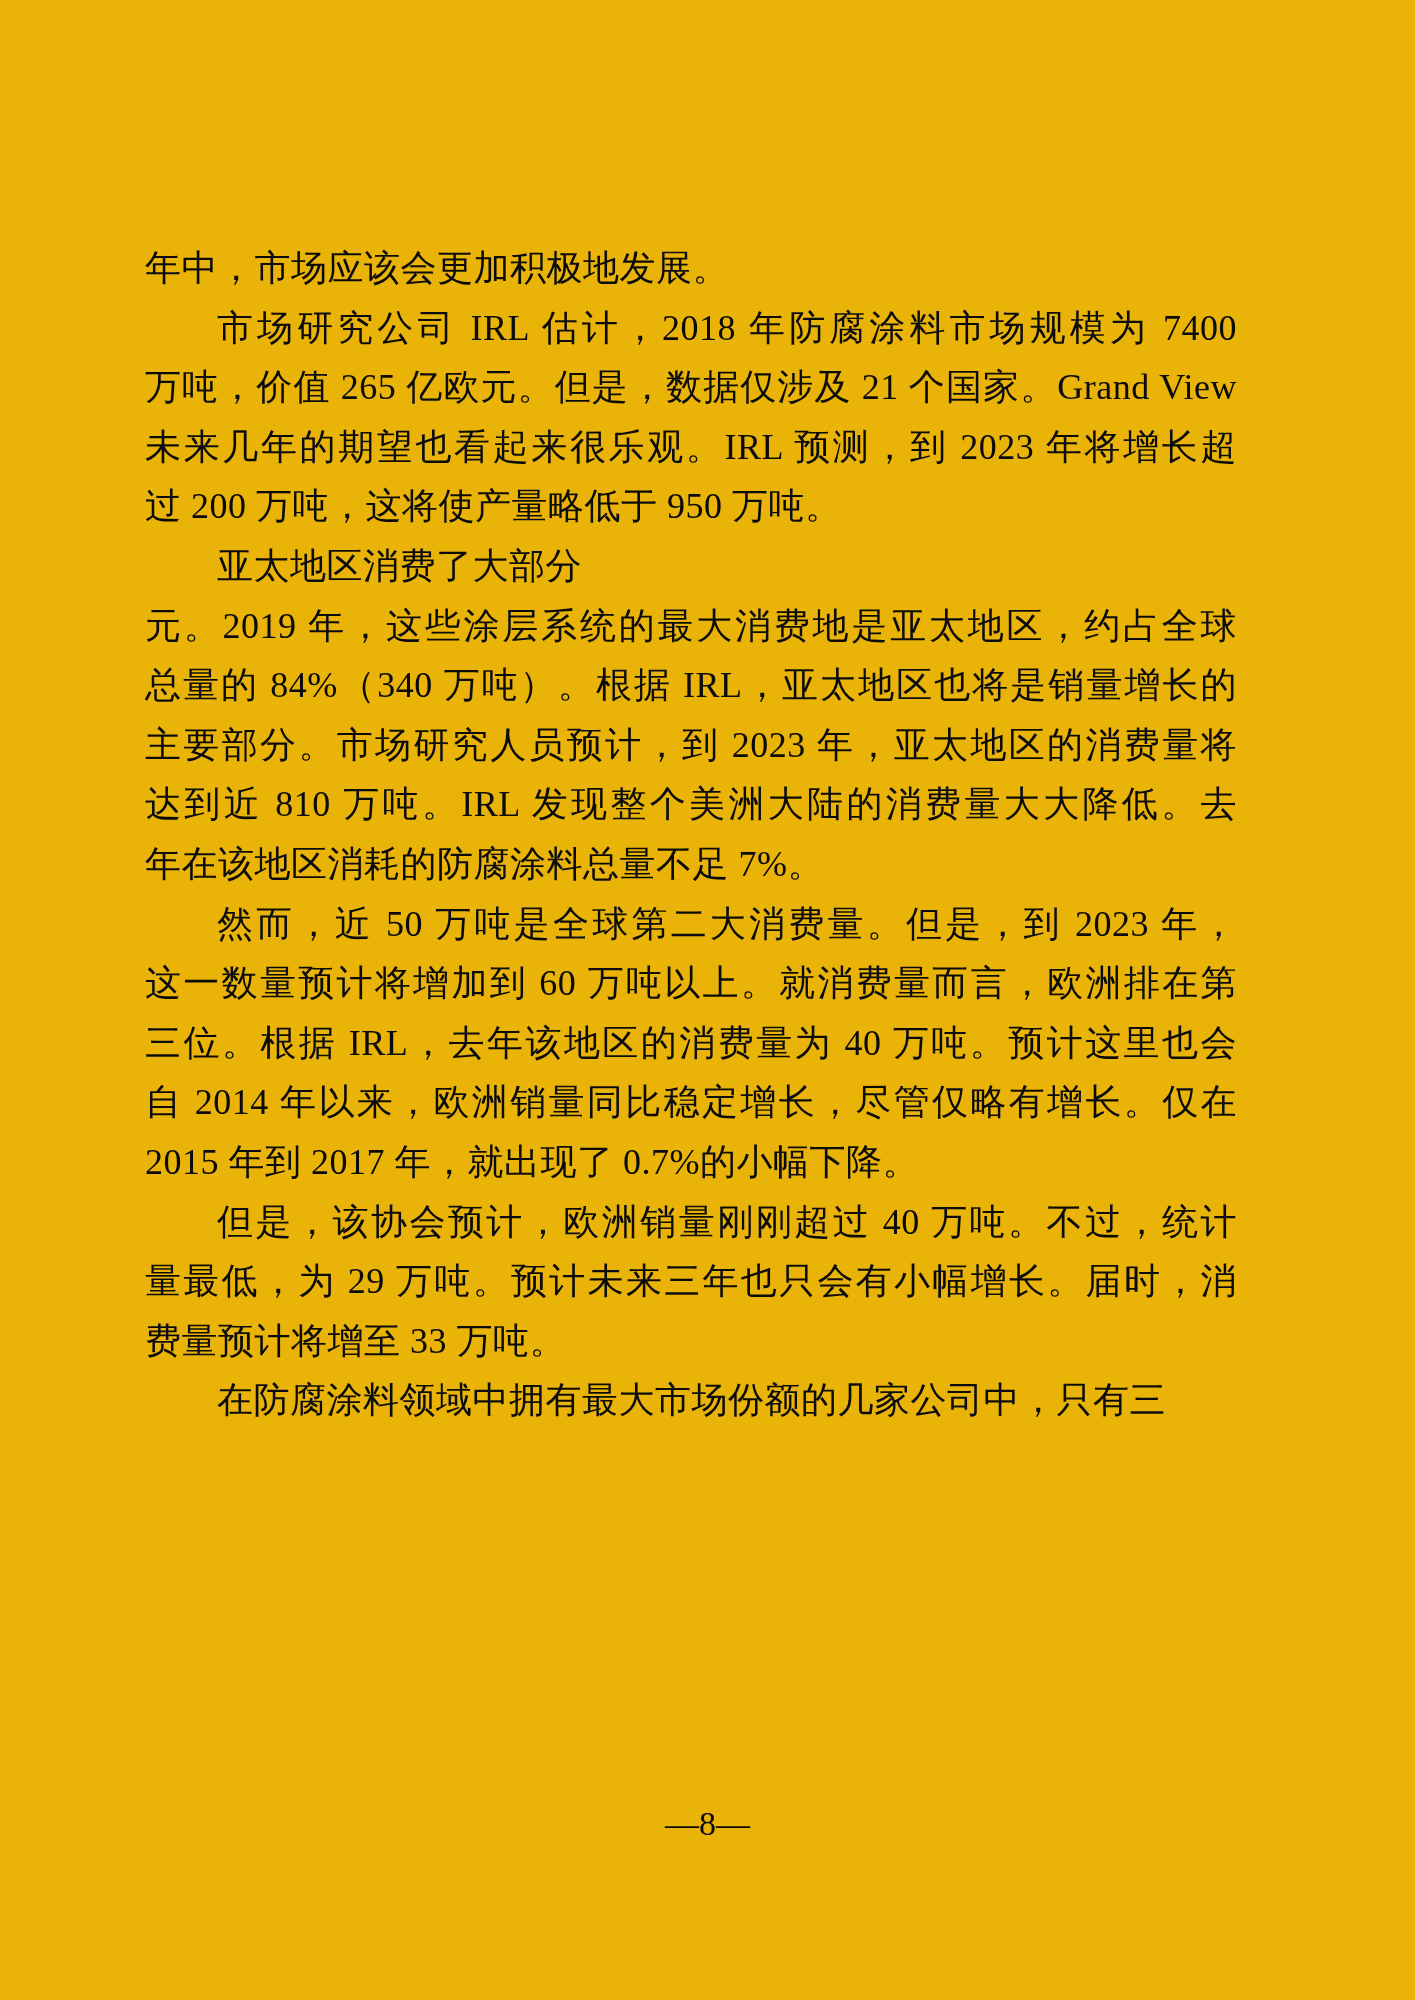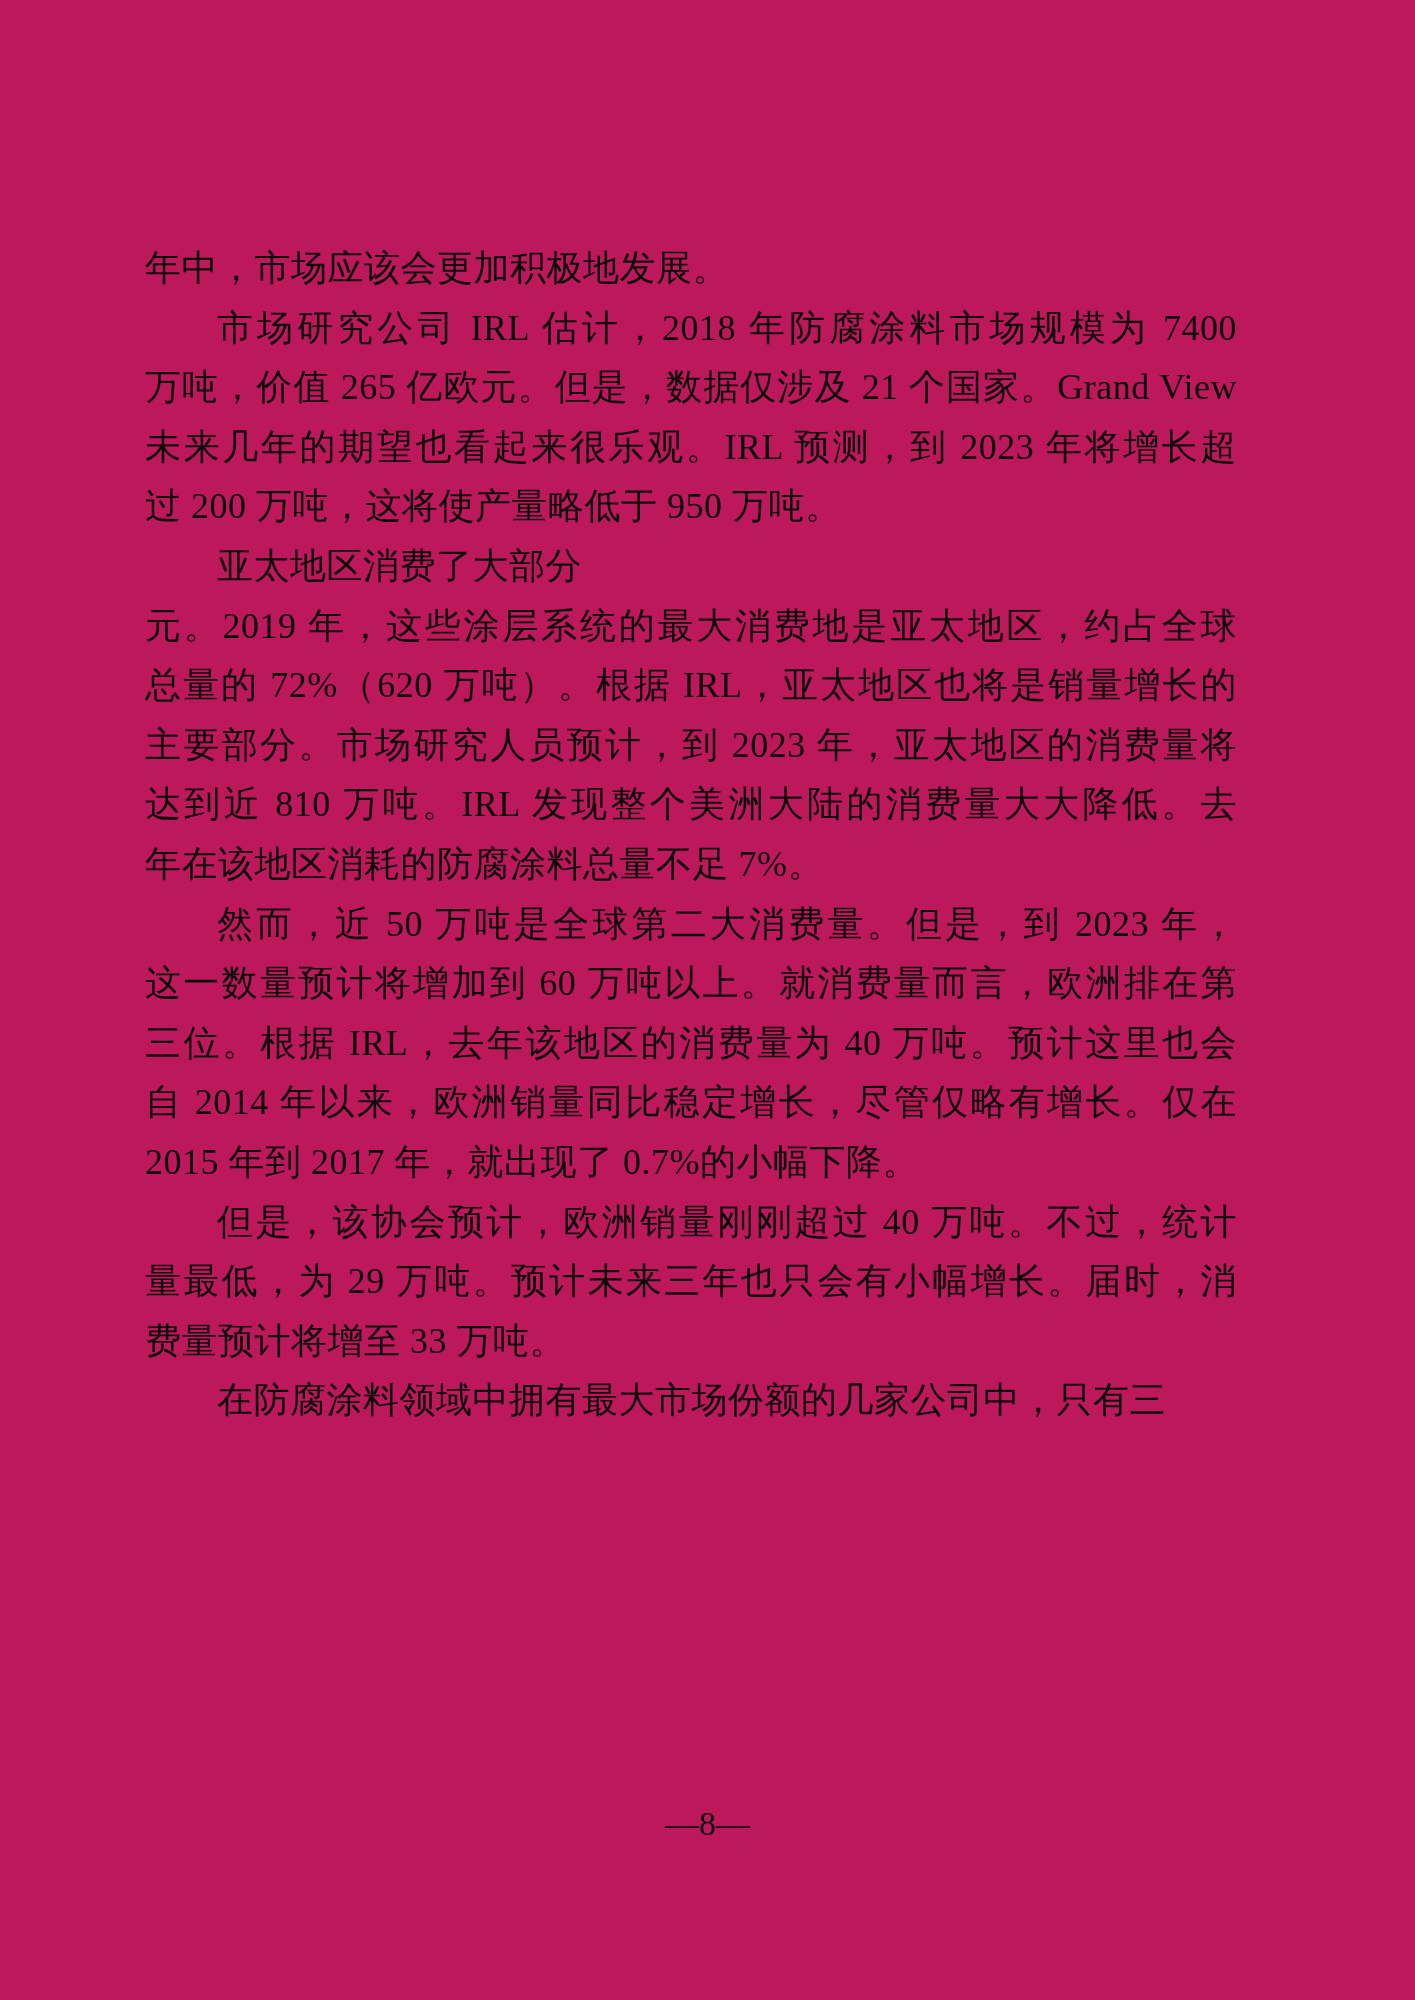--- a/index.html
+++ b/index.html
@@ -4,21 +4,21 @@
 <style>
   html, body {
     margin: 0;
     padding: 0;
     background: #ffffff;
   }
   .page {
     position: relative;
     width: 1415px;
     height: 2000px;
-    background: #be185d;
+    background: #eab308;
     color: #0b0b0b;
     font-family: "Liberation Serif", "DejaVu Serif", serif;
     overflow: hidden;
   }
   .content {
     position: absolute;
     left: 145px;
     top: 239px;
     width: 1092px;
   }
@@ -54,21 +54,21 @@
 
 <div class="page">
   <div class="content">
     <div class="line end">年中，市场应该会更加积极地发展。</div>
     <div class="line indent">市场研究公司 IRL 估计，2018 年防腐涂料市场规模为 7400</div>
     <div class="line">万吨，价值 265 亿欧元。但是，数据仅涉及 21 个国家。Grand View</div>
     <div class="line">未来几年的期望也看起来很乐观。IRL 预测，到 2023 年将增长超</div>
     <div class="line end">过 200 万吨，这将使产量略低于 950 万吨。</div>
     <div class="line indent end">亚太地区消费了大部分</div>
     <div class="line">元。2019 年，这些涂层系统的最大消费地是亚太地区，约占全球</div>
-    <div class="line">总量的 72%（620 万吨）。根据 IRL，亚太地区也将是销量增长的</div>
+    <div class="line">总量的 84%（340 万吨）。根据 IRL，亚太地区也将是销量增长的</div>
     <div class="line">主要部分。市场研究人员预计，到 2023 年，亚太地区的消费量将</div>
     <div class="line">达到近 810 万吨。IRL 发现整个美洲大陆的消费量大大降低。去</div>
     <div class="line end">年在该地区消耗的防腐涂料总量不足 7%。</div>
     <div class="line indent">然而，近 50 万吨是全球第二大消费量。但是，到 2023 年，</div>
     <div class="line">这一数量预计将增加到 60 万吨以上。就消费量而言，欧洲排在第</div>
     <div class="line">三位。根据 IRL，去年该地区的消费量为 40 万吨。预计这里也会</div>
     <div class="line">自 2014 年以来，欧洲销量同比稳定增长，尽管仅略有增长。仅在</div>
     <div class="line end">2015 年到 2017 年，就出现了 0.7%的小幅下降。</div>
     <div class="line indent">但是，该协会预计，欧洲销量刚刚超过 40 万吨。不过，统计</div>
     <div class="line">量最低，为 29 万吨。预计未来三年也只会有小幅增长。届时，消</div>

